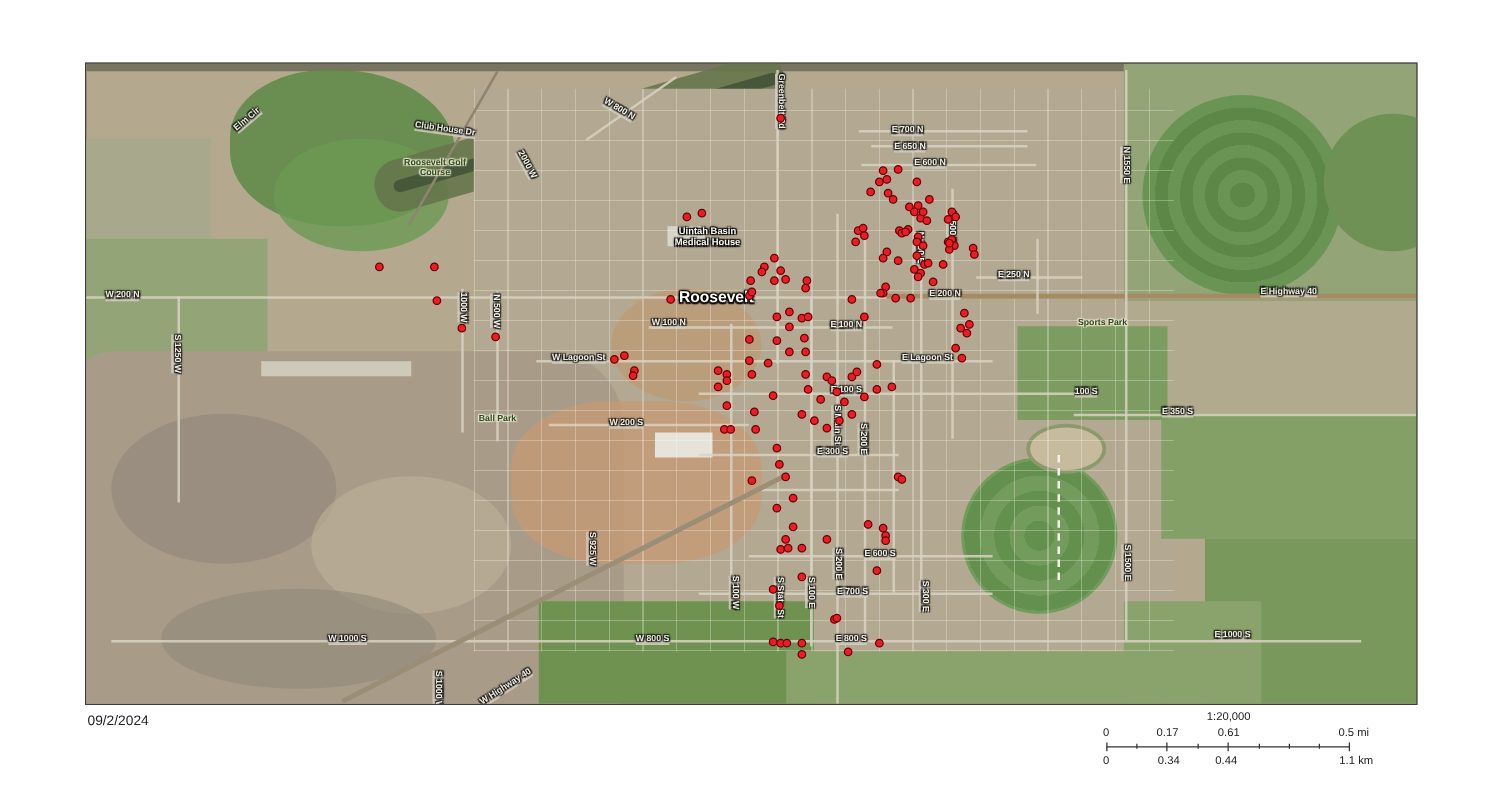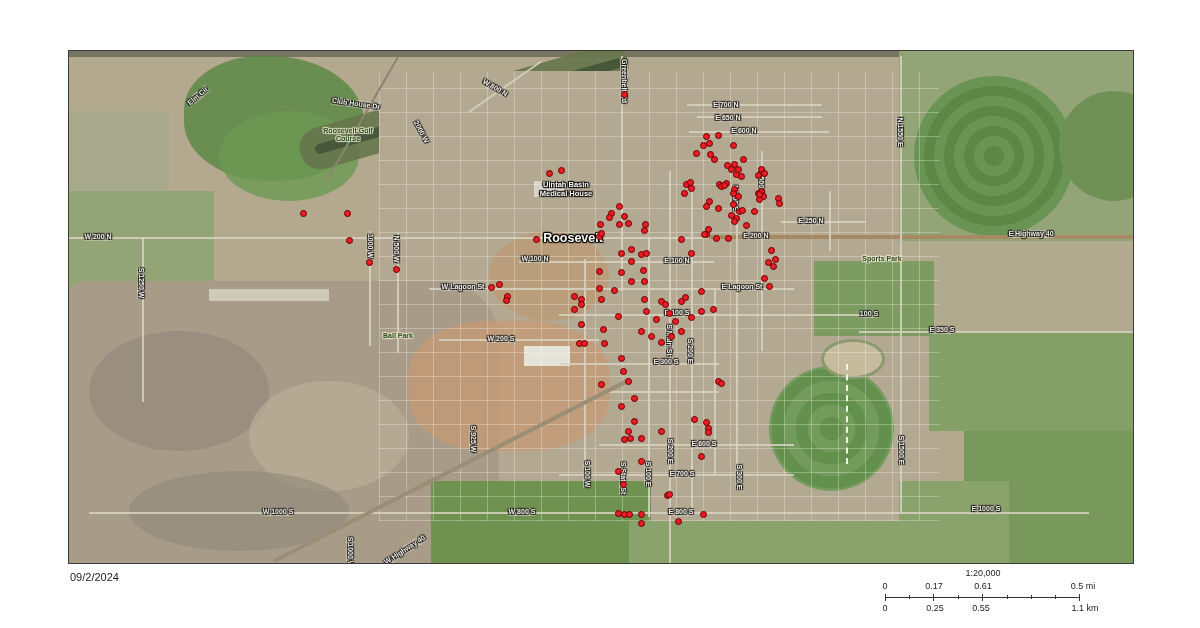--- a/index.html
+++ b/index.html
@@ -341,19 +341,19 @@
       <span class="sb-tick" style="left:97px;"></span>
       <span class="sb-tick" style="left:194px;"></span>
       <span class="sb-tick minor" style="left:24px;"></span>
       <span class="sb-tick minor" style="left:73px;"></span>
       <span class="sb-tick minor" style="left:122px;"></span>
       <span class="sb-tick minor" style="left:146px;"></span>
       <span class="sb-tick minor" style="left:170px;"></span>
     </div>
     <div class="row-km">
       <span class="sb-lab" style="left:7px;">0</span>
-      <span class="sb-lab" style="left:57px;">0.25</span>
-      <span class="sb-lab" style="left:103px;">0.55</span>
+      <span class="sb-lab" style="left:57px;">0.34</span>
+      <span class="sb-lab" style="left:103px;">0.44</span>
       <span class="sb-lab" style="left:207px;">1.1 km</span>
     </div>
   </div>
 
 </div>
 
 </body></html>

